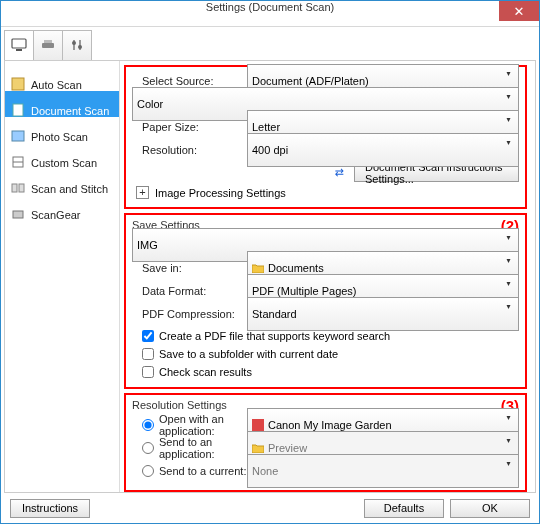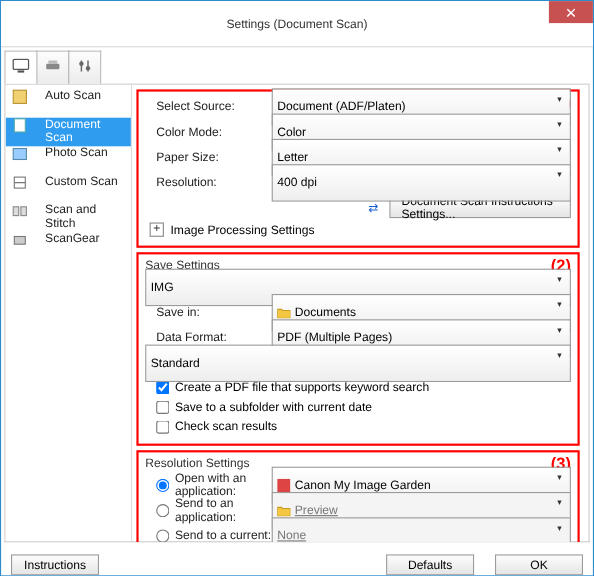--- a/index.html
+++ b/index.html
@@ -1,52 +1,52 @@
 <!DOCTYPE html>
 <html><head>
 <meta charset="utf-8">
 <style>
   * { box-sizing: border-box; font-family: "Segoe UI", Tahoma, sans-serif; font-size: 11px; }
   body { margin: 0; background: #fff; }
   .window { width: 540px; height: 524px; border: 1px solid #2e8bcc; background: #fff; position: relative; display: flex; flex-direction: column; }
-  .titlebar { height: 42px; background: #fff; display: flex; align-items: center; justify-content: center; color: #333; border-bottom: 1px solid #d8d8d8; position: relative; }
+  .titlebar { height: 26px; background: #fff; display: flex; justify-content: center; color: #333; border-bottom: 1px solid #d8d8d8; position: relative; }
   .titlebar .close { position: absolute; right: 0; top: 0; width: 40px; height: 20px; background: #c75050; color: #fff; display: flex; align-items: center; justify-content: center; font-size: 13px; line-height: 1; }
   .content { flex: 1; display: flex; flex-direction: column; padding: 3px 3px 0 3px; overflow: hidden; }
   .toprow { display: flex; border-bottom: 1px solid #ccc; }
   .mode-tabs { display: flex; height: 30px; }
   .mode-tab { width: 30px; height: 30px; border: 1px solid #bbb; border-bottom: none; background: linear-gradient(#fdfdfd,#ececec); display: flex; align-items: center; justify-content: center; margin-right: -1px; position: relative; }
   .mode-tab.active { background: #fff; z-index: 2; }
   .mode-tab svg { width: 16px; height: 14px; }
   .main { flex: 1; display: flex; overflow: hidden; border: 1px solid #ccc; border-top: none; }
   .sidebar { width: 115px; background: #fff; border-right: 1px solid #ddd; padding-top: 4px; overflow-y: auto; }
-  .side-item { display: flex; align-items: flex-start; height: 26px; padding: 0 6px; gap: 16px; color: #222; cursor: default; }
+  .side-item { display: flex; align-items: flex-end; height: 26px; padding: 0 6px; gap: 6px; color: #222; cursor: default; }
   .side-item.selected { background: #2f9cf0; color: #fff; }
   .side-icon { width: 14px; height: 14px; display: inline-flex; align-items: center; justify-content: center; }
   .pane { flex: 1; overflow-y: auto; padding: 4px 8px 4px 4px; position: relative; }
   .group { border: 2px solid #f00; padding: 4px 6px 6px 6px; margin-bottom: 4px; position: relative; }
   .group-num { position: absolute; right: 6px; top: 2px; color: #f00; font-weight: bold; font-size: 15px; }
   .group-title { color: #333; margin-bottom: 4px; }
   .row { display: flex; align-items: center; height: 20px; margin-bottom: 3px; }
   .row .lbl { width: 115px; padding-left: 10px; color: #222; }
   .row .field { flex: 1; }
   .select { width: 100%; height: 18px; border: 1px solid #9a9a9a; background: linear-gradient(#fff,#eee); display: flex; align-items: center; padding: 16px 4px; position: relative; font-size: 10.5px; }
   .select .caret { position: absolute; right: 3px; top: 2px; width: 13px; height: 13px; display: flex; align-items: center; justify-content: center; color: #333; font-size: 8px; }
   .btn { height: 19px; border: 1px solid #9a9a9a; background: linear-gradient(#fdfdfd,#e5e5e5); display: inline-flex; align-items: center; justify-content: center; padding: 0 10px; font-size: 10.5px; cursor: default; }
   .row-btn { display: flex; justify-content: flex-end; gap: 6px; align-items: center; margin: 3px 0 4px 0; }
   .expand-row { display: flex; align-items: center; gap: 6px; margin: 4px 0 2px 4px; }
   .expand-box { width: 13px; height: 13px; border: 1px solid #888; display: flex; align-items: center; justify-content: center; font-size: 11px; line-height: 1; color: #333; }
   .chk-row, .radio-row { display: flex; align-items: center; gap: 5px; padding-left: 10px; height: 18px; }
   input[type=checkbox], input[type=radio] { margin: 0; width: 12px; height: 12px; }
   .icon-wrap { display: flex; align-items: center; }
-  .footer { height: 30px; display: flex; align-items: flex-end; padding: 0 6px; gap: 19px; }
+  .footer { height: 30px; display: flex; align-items: center; padding: 0 6px; gap: 6px; }
   .footer .spacer { flex: 1; }
   .footer .btn { width: 80px; text-align: center; }
   .swap-arrows { color: #1a5fd6; font-size: 11px; padding: 0 4px; }
   .disabled { color: #888; }
-  .disabled .select { color: #777; background: #f4f4f4; text-decoration: underline; }
+  .disabled .select { color: #777; background: #f4f4f4; }
   .sm-ico { width:12px; height:12px; margin-right:4px; display:inline-flex; align-items:center; justify-content:center; }
 </style>
 </head>
 <body>
 
 <div class="window">
   <div class="titlebar">
     <span>Settings (Document Scan)</span>
     <div class="close">✕</div>
   </div>
@@ -145,21 +145,20 @@
           <div class="row">
             <div class="lbl">Select Source:</div>
             <div class="field">
                 <div class="select">
                   <span>Document (ADF/Platen)</span>
                   <span class="caret">▾</span>
                 </div>
               </div>
           </div>
           <div class="row">
-            <div class="lbl">Color Mode:</div>
             <div class="field">
                 <div class="select">
                   <span>Color</span>
                   <span class="caret">▾</span>
                 </div>
               </div>
           </div>
           <div class="row">
             <div class="lbl">Paper Size:</div>
             <div class="field">
@@ -221,20 +220,21 @@
           <div class="row">
             <div class="lbl">Data Format:</div>
             <div class="field">
                 <div class="select">
                   <span>PDF (Multiple Pages)</span>
                   <span class="caret">▾</span>
                 </div>
               </div>
           </div>
           <div class="row">
+            <div class="lbl">PDF Compression:</div>
             <div class="field">
                 <div class="select">
                   <span>Standard</span>
                   <span class="caret">▾</span>
                 </div>
               </div>
           </div>
           <div class="chk-row">
               <input type="checkbox" checked="" style="">
               <span>Create a PDF file that supports keyword search</span>

